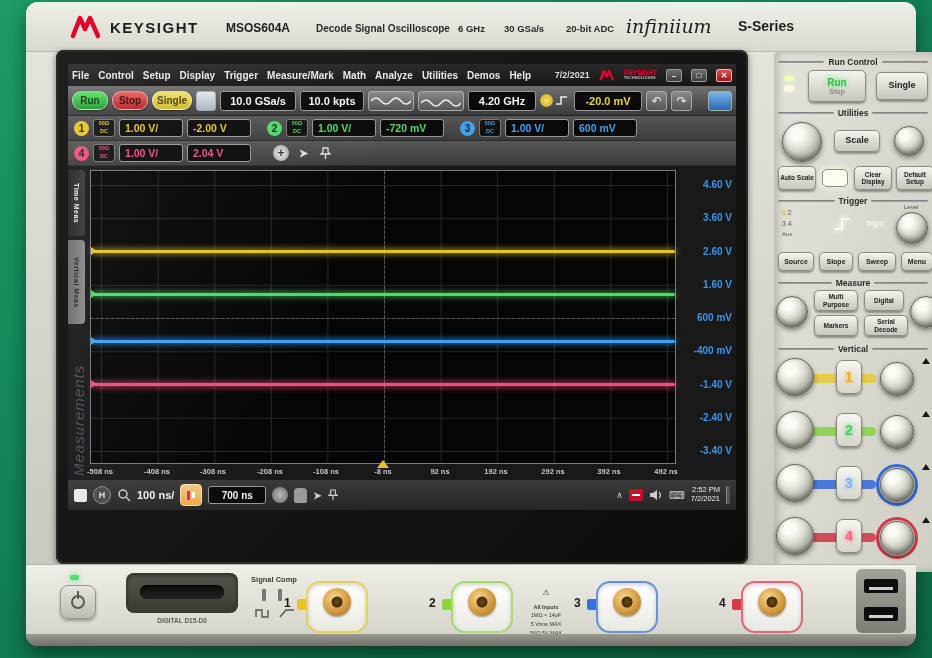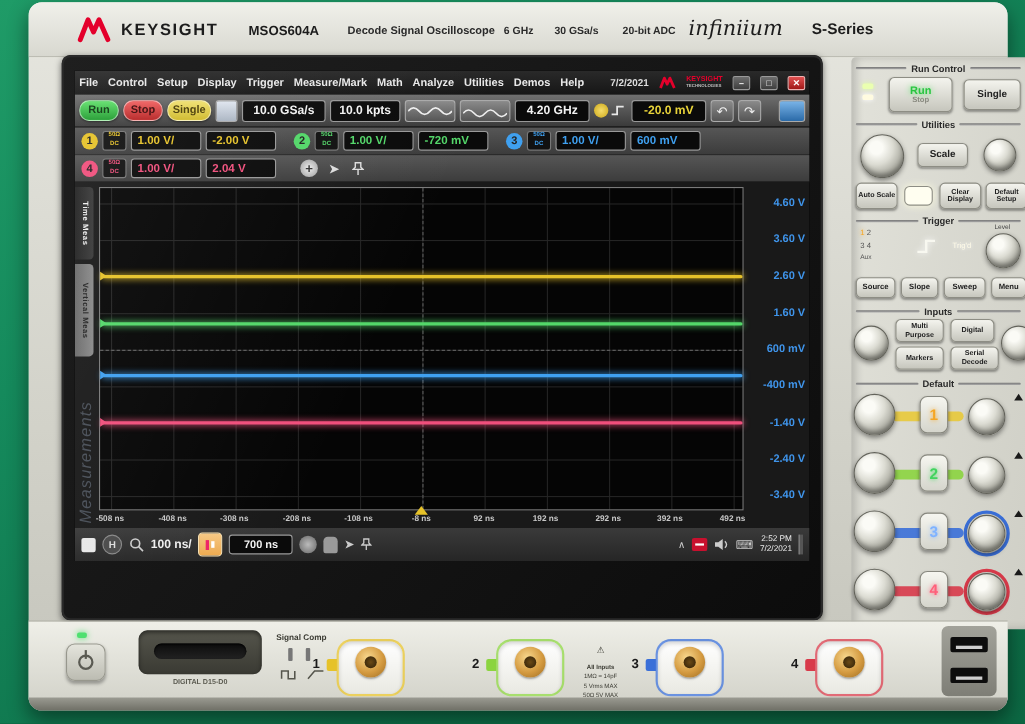--- a/index.html
+++ b/index.html
@@ -346,31 +346,31 @@
         </svg>
       <div style="position:absolute;left:92px;top:168px;font-size:7px;color:#fffbe8;text-shadow:0 0 4px #fff">Trig'd</div>
       <div style="position:absolute;left:130px;top:152px;font-size:6px;color:#444">Level</div>
       <div class="knob" style="left:122px;top:160px;width:32px;height:32px"></div>
       <div class="pbtn" style="left:4px;top:200px;width:36px;height:19px;font-size:7px">Source</div>
       <div class="pbtn" style="left:45px;top:200px;width:34px;height:19px;font-size:7px">Slope</div>
       <div class="pbtn" style="left:84px;top:200px;width:38px;height:19px;font-size:7px">Sweep</div>
       <div class="pbtn" style="left:127px;top:200px;width:32px;height:19px;font-size:7px">Menu</div>
 
       <div class="hdr" style="top:226px">
-          <span>Inputs</span>
+          <span>Measure</span>
         </div>
       <div class="knob" style="left:2px;top:244px;width:32px;height:32px"></div>
       <div class="pbtn" style="left:40px;top:238px;width:44px;height:21px;font-size:6.5px">Multi Purpose</div>
       <div class="pbtn" style="left:90px;top:238px;width:40px;height:21px;font-size:6.5px">Digital</div>
       <div class="pbtn" style="left:40px;top:263px;width:44px;height:21px;font-size:6.5px">Markers</div>
       <div class="pbtn" style="left:90px;top:263px;width:44px;height:21px;font-size:6.5px">Serial Decode</div>
       <div class="knob" style="left:138px;top:244px;width:32px;height:32px;left:136px"></div>
 
       <div class="hdr" style="top:292px">
-          <span>Default</span>
+          <span>Vertical</span>
         </div>
 
       <div class="band" style="left:36px;top:322px;width:66px;background:#e8c93a"></div>
       <div class="knob" style="left:2px;top:306px;width:38px;height:38px"></div>
       <div class="chnumbtn" style="left:62px;top:308px">
           <span style="color:#f5a623;text-shadow:0 0 5px #f5a623">1</span>
         </div>
       <div class="knob" style="left:106px;top:310px;width:34px;height:34px"></div>
       <div class="tri" style="left:148px;top:306px"></div>
 

